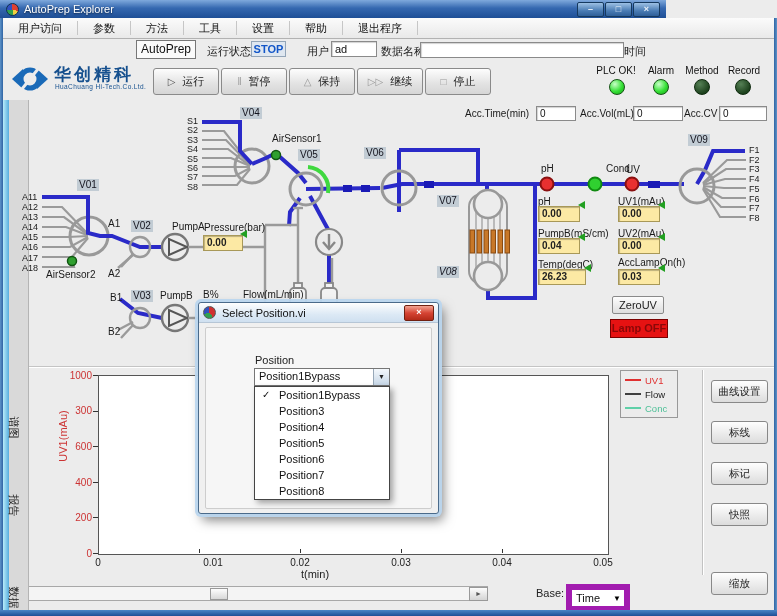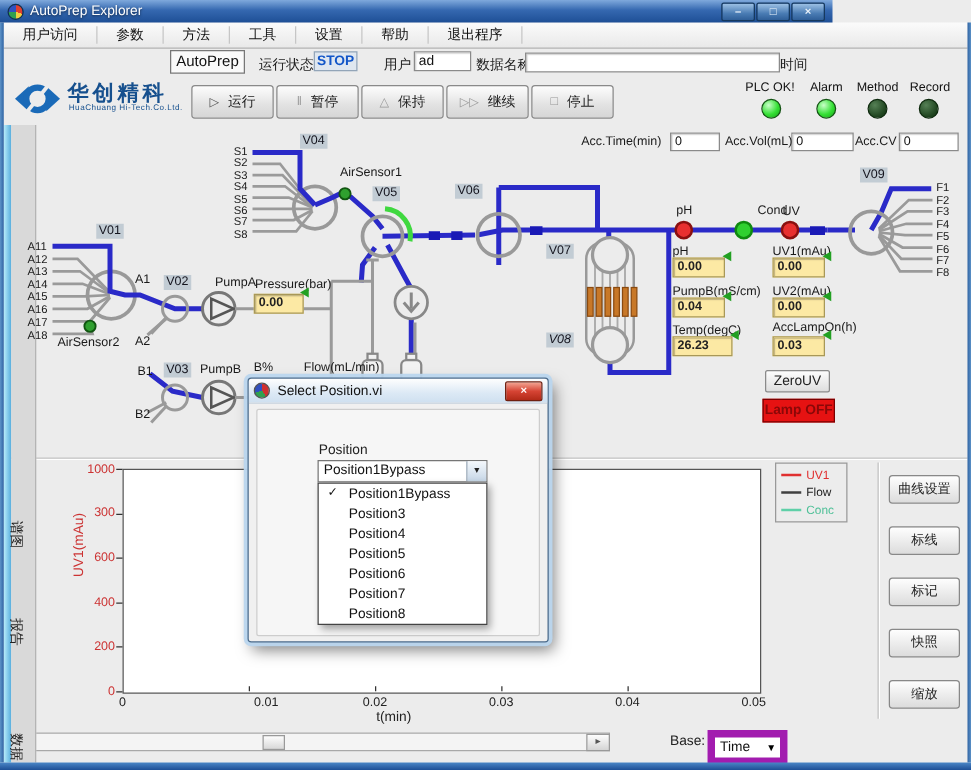--- a/index.html
+++ b/index.html
@@ -473,21 +473,21 @@
     <div class="legrow">
         <span class="legline" style="border-color:#5fd0a8;"></span>
         <span style="color:#4fc098;">Conc</span>
       </div>
   </div>
 
   <div class="abs sidebtn" style="top:380px;">曲线设置</div>
   <div class="abs sidebtn" style="top:421px;">标线</div>
   <div class="abs sidebtn" style="top:462px;">标记</div>
   <div class="abs sidebtn" style="top:503px;">快照</div>
-  <div class="abs sidebtn" style="top:544px;">缩放</div>
+  <div class="abs sidebtn" style="top:572px;">缩放</div>
 
   <div class="abs scrolltrack"></div>
   <div class="abs scrollthumb"></div>
   <div class="abs scrollbtn">►</div>
   <div class="abs hlabel" style="left:536px;top:587px;z-index:3;">Base:</div>
   <div class="abs basecombo">
     <span class="bval">Time</span>
     <span class="barr">▼</span>
   </div>
 

